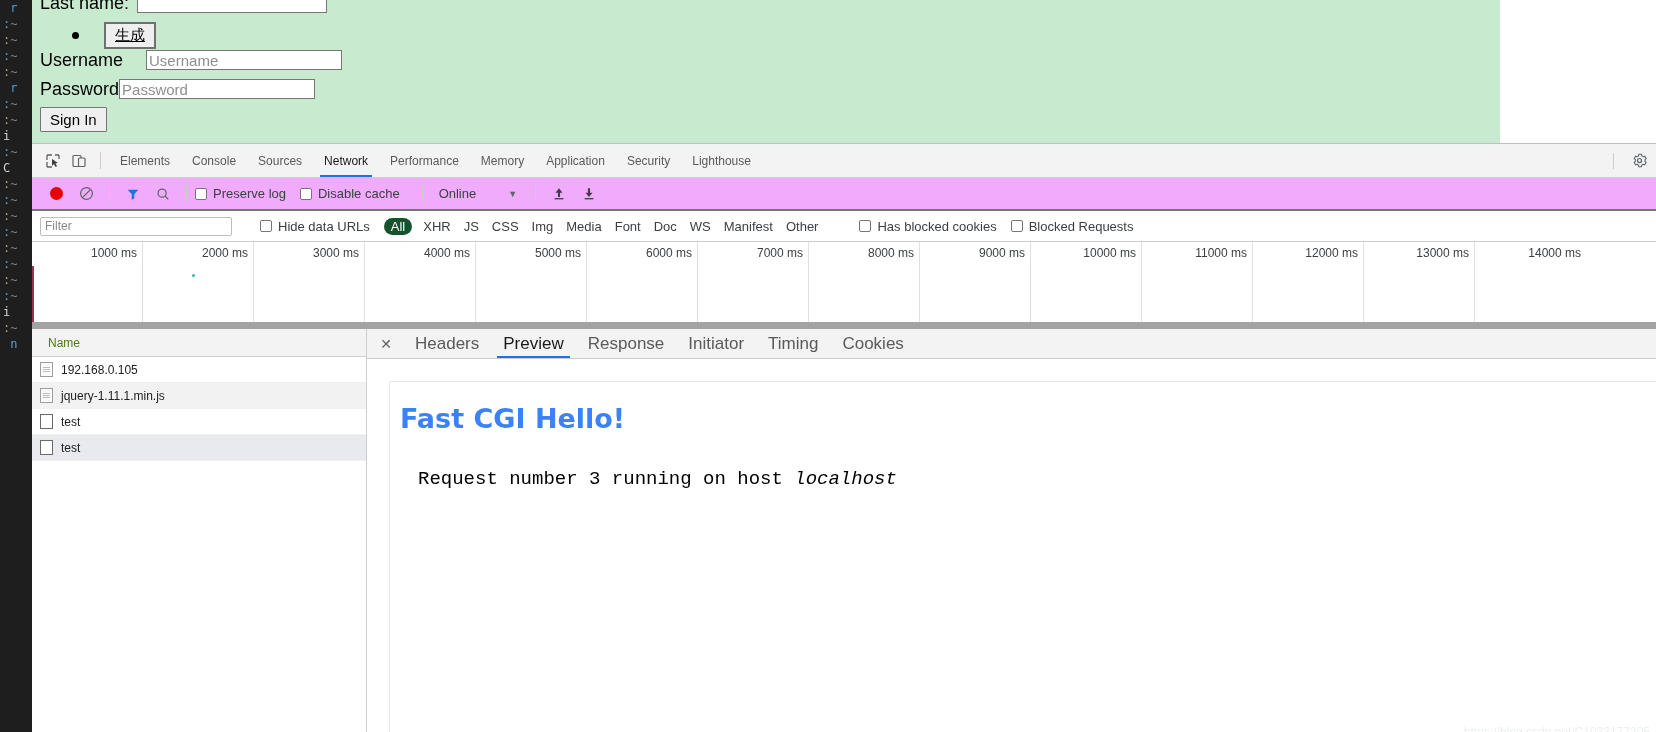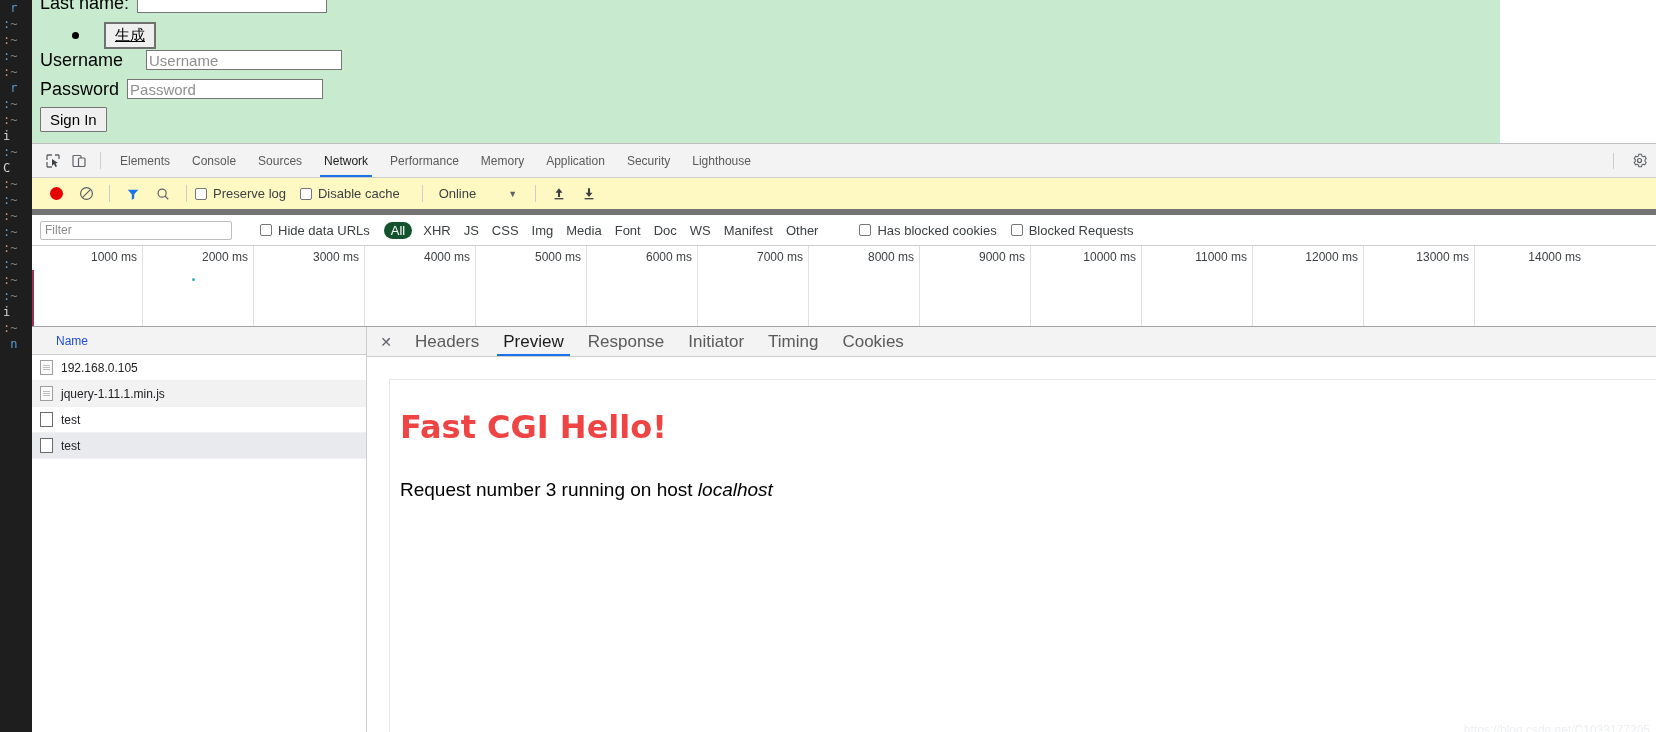--- a/index.html
+++ b/index.html
@@ -42,21 +42,21 @@
   }
   .txtbox::placeholder{color:#8f8f8f;}
   .bullet-row{position:absolute;left:40px;top:22px;display:flex;align-items:center;text-decoration:underline;}
   .bullet{width:7px;height:7px;border-radius:50%;background:#000;margin-right:25px;}
   .btn-gen{
     border:2px solid #707070;background:#efefef;color:#000;
     font-size:15px;padding:2px 9px;font-family:"DejaVu Sans",sans-serif;
     cursor:pointer;
   }
   .u-row{position:absolute;left:8px;top:50px;display:flex;align-items:center;gap:23px;}
-  .p-row{position:absolute;left:8px;top:79px;display:flex;align-items:center;gap:8px;}
+  .p-row{position:absolute;left:8px;top:79px;display:flex;align-items:center;}
   .signin-row{position:absolute;left:8px;top:107px;}
   .btn-signin{
     border:1px solid #767676;background:#efefef;color:#000;
     font-size:15px;padding:3px 9px;font-family:"Liberation Sans",sans-serif;
     border-radius:1px;cursor:pointer;
   }
 
   
   .devtools{
     position:absolute;left:32px;top:143px;width:1624px;height:589px;
@@ -79,21 +79,21 @@
   .dt-tab.active{color:#1a1a1a;}
   .dt-tab.active:after{
     content:"";position:absolute;left:7px;right:7px;bottom:0;height:2px;background:#1a73e8;
   }
   .dt-tabbar-right{
     position:absolute;right:0;top:0;height:33px;display:flex;align-items:center;
   }
   .vert-rule{width:1px;height:16px;background:#cdcdcd;margin-right:12px;}
 
   .dt-toolbar{
-    height:31px;background:#fef9c3;border-bottom:6px solid #737373;
+    height:31px;background:#f0abfc;border-bottom:2px solid #737373;
     display:flex;align-items:center;padding-left:9px;gap:0;
   }
   .rec-dot{width:13px;height:13px;border-radius:50%;background:#e60000;}
   .tb-btn{width:30px;height:26px;display:flex;align-items:center;justify-content:center;cursor:pointer;}
   .cb{
     width:12px;height:12px;border:1px solid #757575;background:#fff;
     border-radius:2px;box-sizing:border-box;display:inline-block;cursor:pointer;
   }
   .cb-lbl{font-size:13px;color:#3c4043;margin-left:6px;margin-right:14px;cursor:pointer;}
   .sel-online{font-size:13px;color:#3c4043;margin-left:8px;}
@@ -109,21 +109,21 @@
     font-family:"Liberation Sans",sans-serif;
   }
   .filter-input::placeholder{color:#8b8b8b;}
   .ftype{font-size:13px;color:#3c4043;margin-right:13px;cursor:pointer;white-space:nowrap;}
   .ftype.sel{
     background:#14532d;color:#fff;border-radius:9px;padding:1px 7px;margin-right:11px;
   }
 
   
   .overview{
-    height:80px;background:#fff;border-bottom:1px solid #a3a3a3;position:relative;
+    height:80px;background:#fff;border-bottom:7px solid #a3a3a3;position:relative;
     display:flex;
   }
   .ov-cell{
     flex:0 0 auto;border-right:1px solid #e0e0e0;box-sizing:border-box;
     position:relative;height:80px;
   }
   .ov-label{
     position:absolute;right:5px;top:4px;font-size:12px;color:#3c4043;white-space:nowrap;
   }
   .ov-marker{
@@ -134,21 +134,21 @@
   }
 
   
   .panes{display:flex;height:calc(589px - 33px - 31px - 30px - 81px);}
   .pane-left{
     width:335px;border-right:1px solid #cdcdcd;box-sizing:border-box;background:#fff;
     display:flex;flex-direction:column;
   }
   .name-head{
     height:27px;background:#f3f3f3;border-bottom:1px solid #cdcdcd;
-    display:flex;align-items:center;padding-left:24px;font-size:12px;color:#1d4ed8;
+    display:flex;align-items:center;padding-left:16px;font-size:12px;color:#4d7c0f;
   }
   .req-row{
     height:25px;display:flex;align-items:center;padding-left:8px;gap:8px;
     font-size:12px;color:#202124;border-bottom:1px solid #f0f0f0;cursor:pointer;
   }
   .req-row.alt{background:#f2f2f2;}
   .req-row.sel{background:#e8eaed;}
   .doc-ico{
     width:13px;height:15px;border:1px solid #9e9e9e;background:#fafafa;
     box-sizing:border-box;display:flex;flex-direction:column;justify-content:center;
@@ -177,26 +177,26 @@
   .pv-tab.active:after{
     content:"";position:absolute;left:6px;right:6px;bottom:0;height:2px;background:#1a73e8;
   }
   .pv-body{flex:1;background:#fff;position:relative;overflow:hidden;}
   .pv-frame{
     position:absolute;left:22px;top:22px;right:0;bottom:0;background:#fff;
     border-left:1px solid #e8e8e8;border-top:1px solid #e8e8e8;
     padding:14px 0 0 10px;box-sizing:border-box;
   }
   .pv-h1{
-    font-size:32px;font-weight:bold;color:#ef4444;margin:16px 0 34px 0;
+    font-size:27px;font-weight:bold;color:#3b82f6;margin:8px 0 34px 0;
     font-family:"DejaVu Sans","Liberation Sans",sans-serif;line-height:1.1;
   }
   .pv-p{
-    font-size:19px;color:#000;margin:0;
-    font-family:Liberation Sans, sans-serif;
+    font-size:19px;color:#000;margin:18px;
+    font-family:Liberation Mono, monospace;
   }
   .pv-p em{font-style:italic;}
   .watermark{
     position:absolute;right:6px;bottom:4px;font-size:12px;color:#eceff1;
     font-family:"Liberation Sans",sans-serif;white-space:nowrap;
   }
   svg{display:block;}
 </style>
 </head>
 <body>

